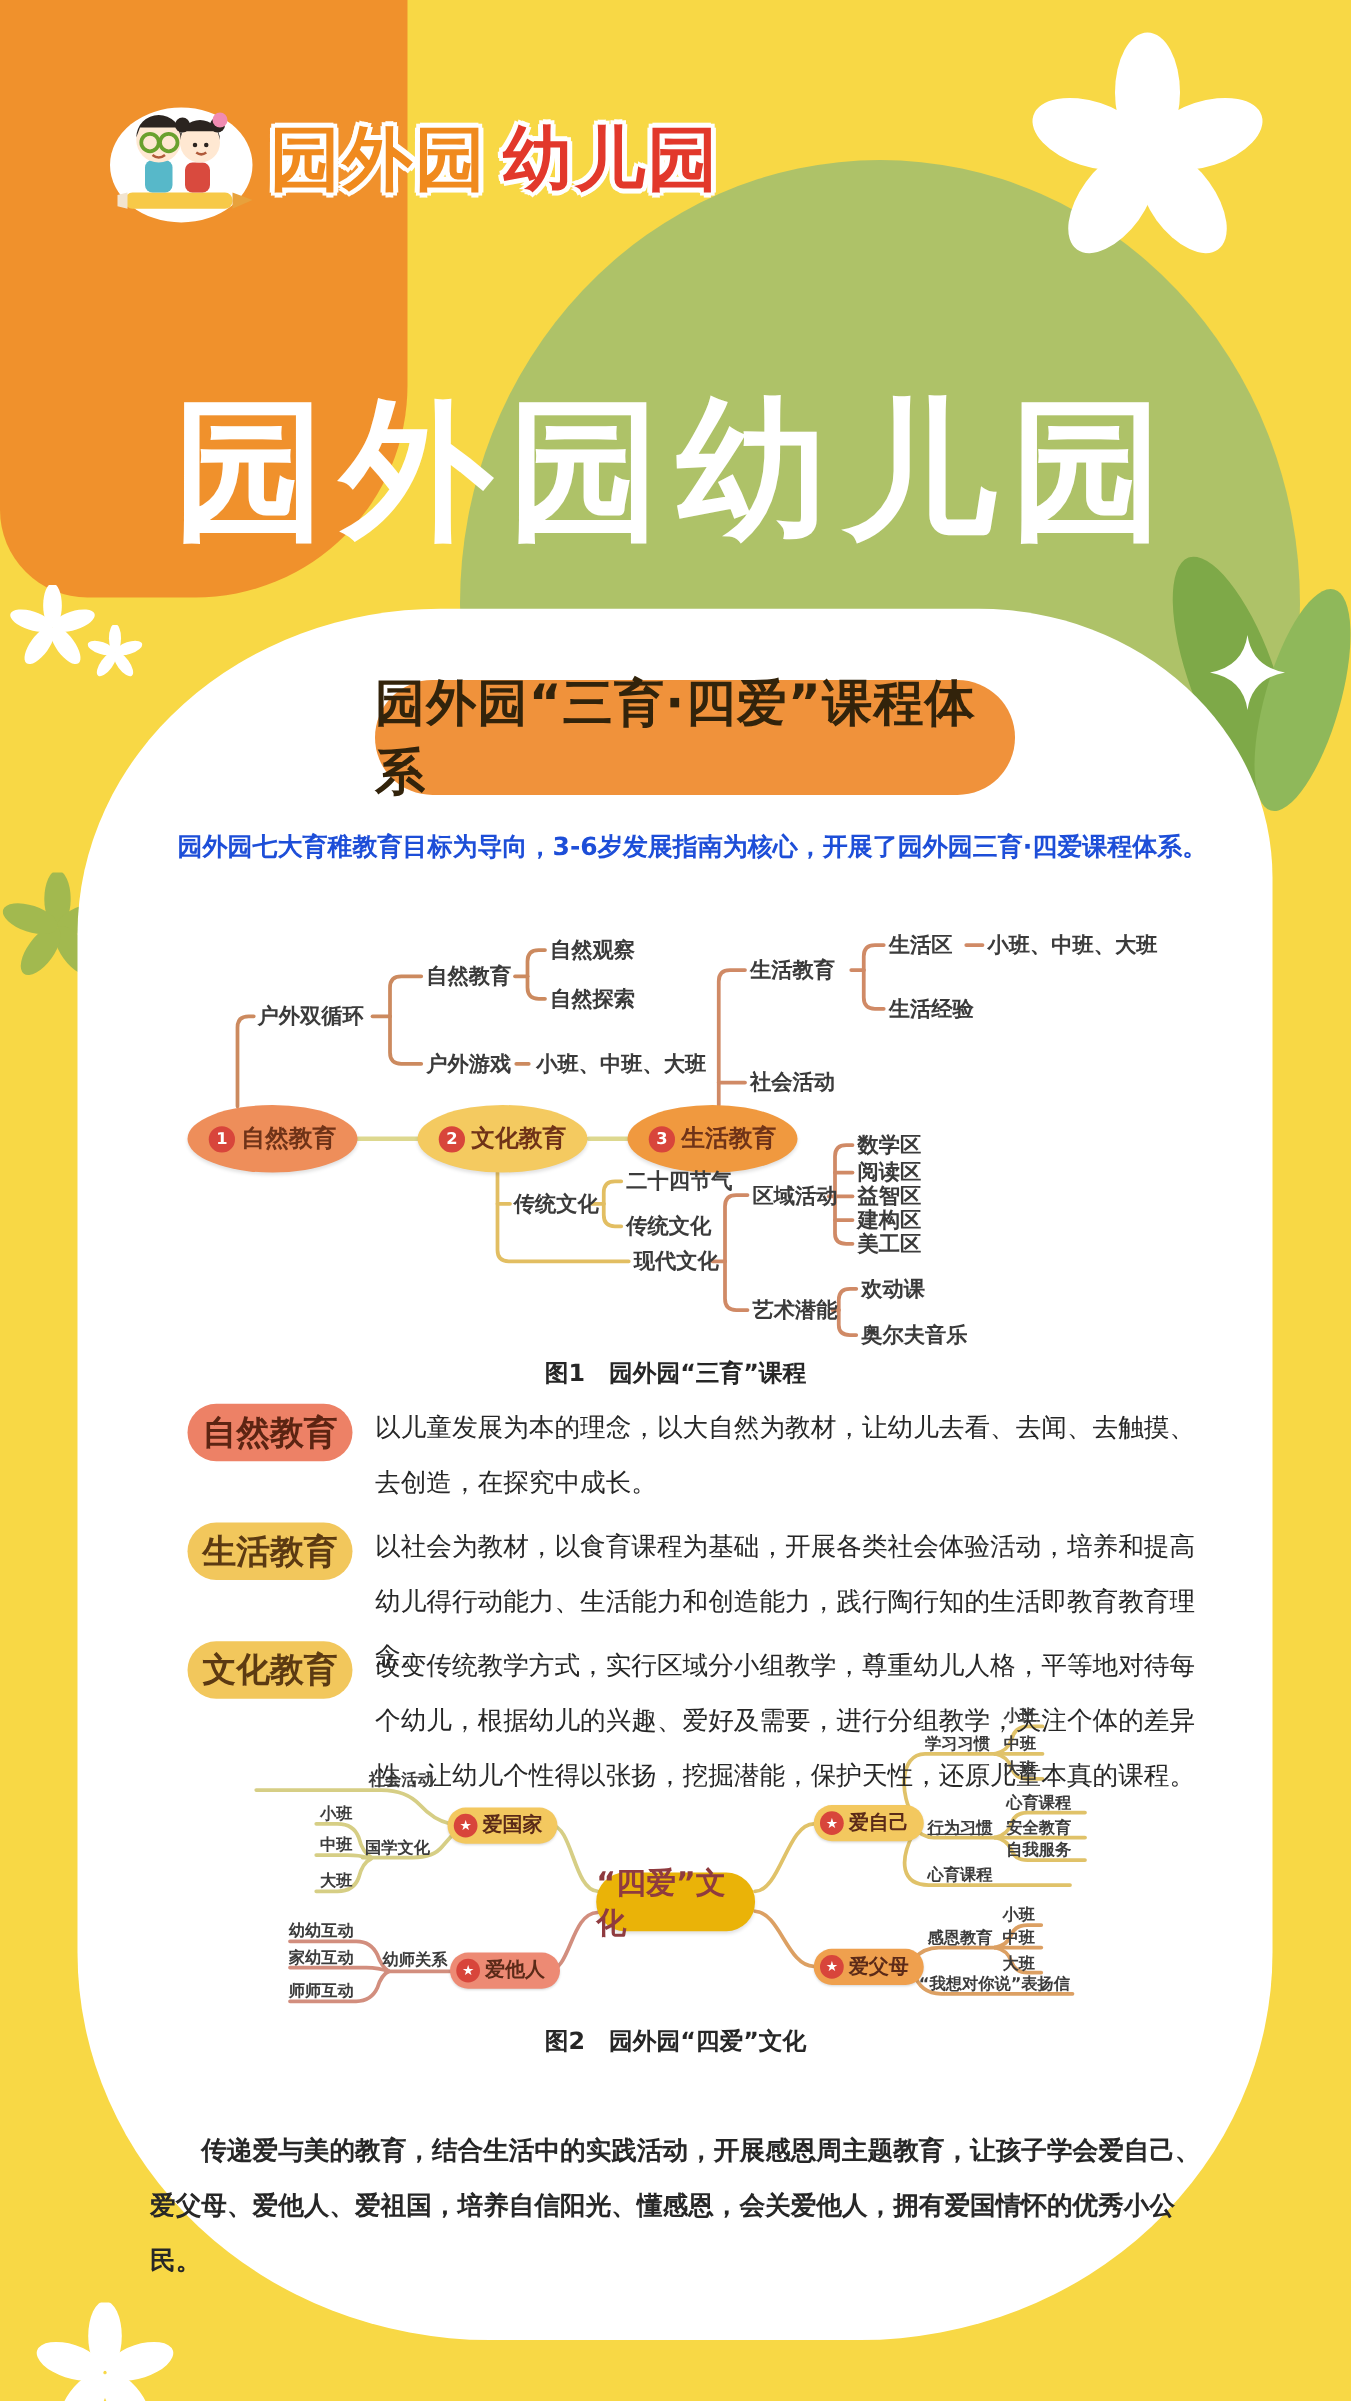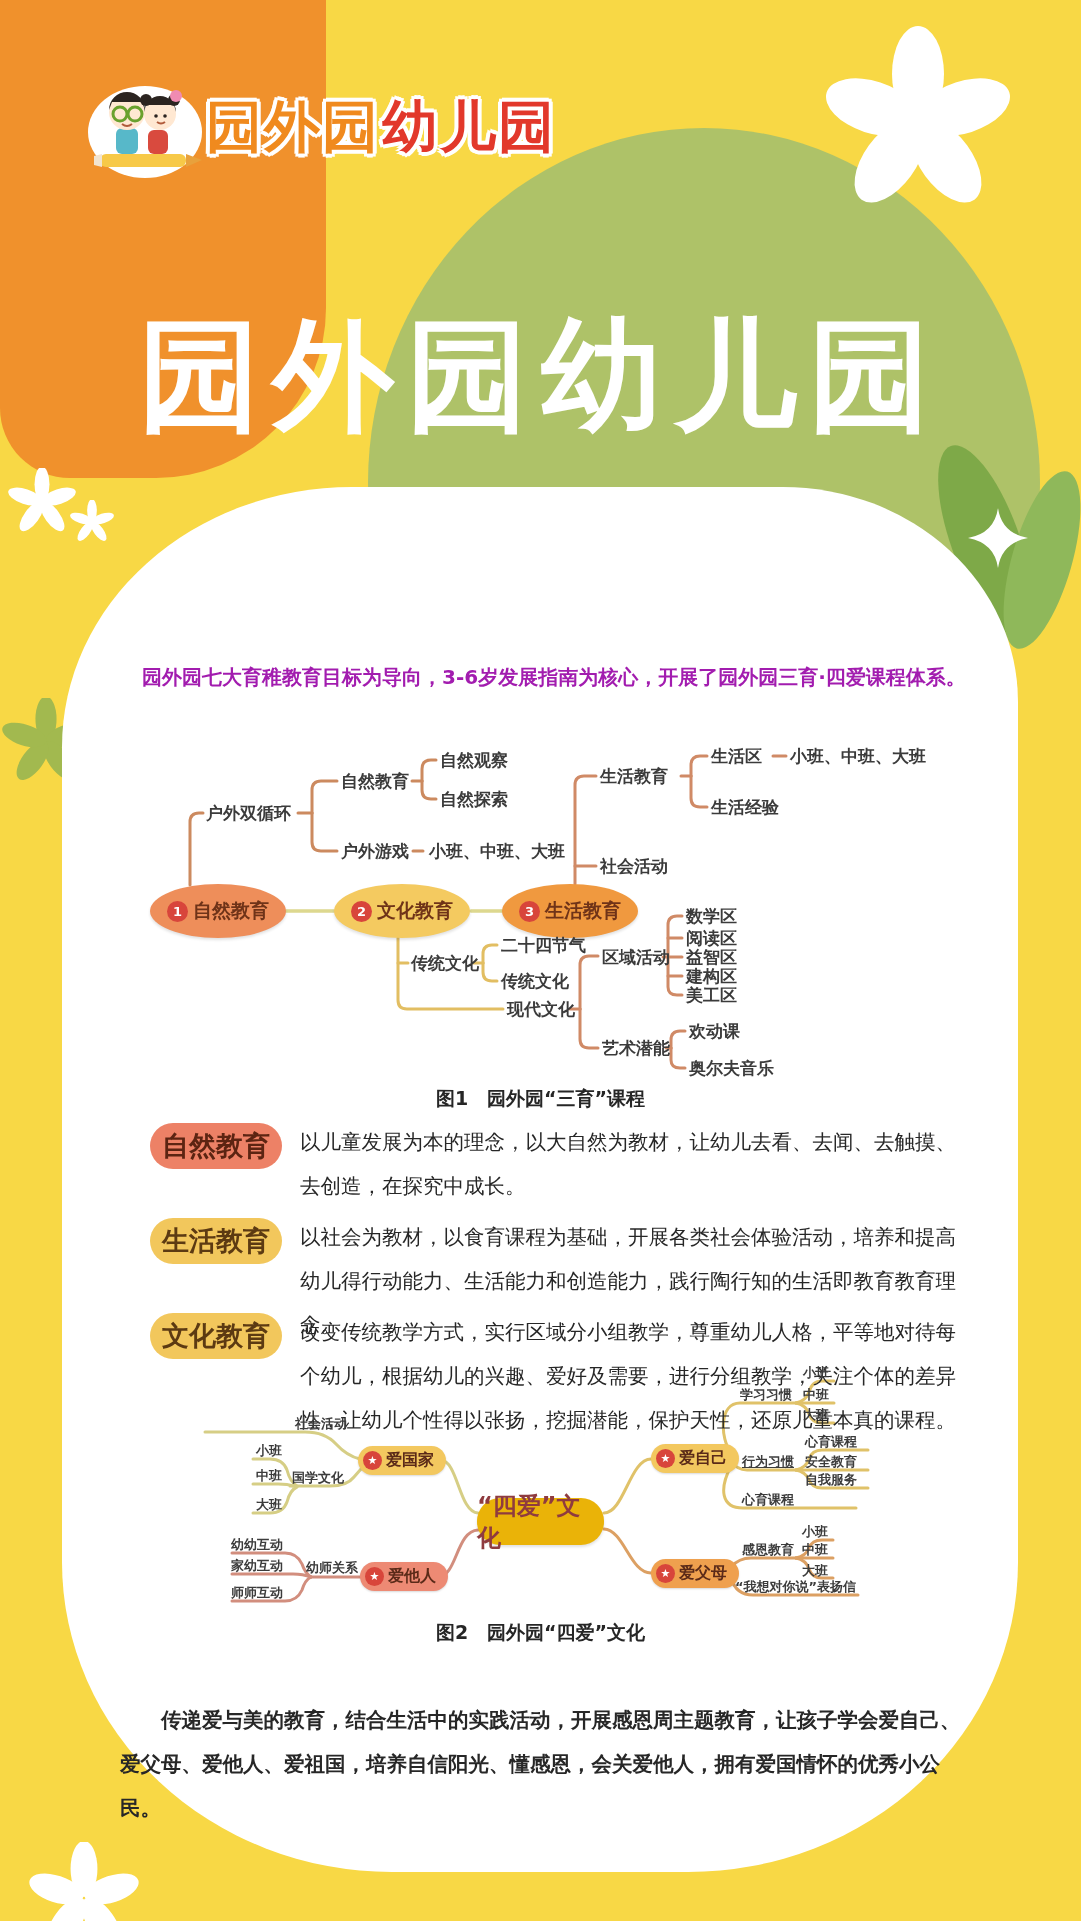--- a/index.html
+++ b/index.html
@@ -11,36 +11,36 @@
              border-radius:0 0 170px 70px;}
   .bg-green-blob{position:absolute;left:368px;top:128px;width:672px;height:710px;
                  background:#AEC268;border-radius:50%;}
   .deco{position:absolute;pointer-events:none;}
 
   
   .card{position:absolute;left:62px;top:487px;width:956px;height:1385px;background:#FFFFFF;
         border-radius:290px 235px 330px 330px / 260px 215px 310px 310px;}
 
   
-  .logo{position:absolute;left:86px;top:76px;display:flex;align-items:center;gap:2px;}
+  .logo{position:absolute;left:86px;top:76px;display:flex;align-items:center;gap:12px;}
   .brand{font-size:56px;font-weight:bold;letter-spacing:2px;white-space:nowrap;
          text-shadow:-4px 0 0 #fff,4px 0 0 #fff,0 -4px 0 #fff,0 4px 0 #fff,
                      -3px -3px 0 #fff,3px -3px 0 #fff,-3px 3px 0 #fff,3px 3px 0 #fff;}
   .brand-a{color:#F08A1E;} .brand-b{color:#E2382B;}
   .title-en{position:absolute;left:0;top:234px;width:100%;text-align:center;color:#fff;
             font-size:63px;font-weight:bold;letter-spacing:1px;white-space:nowrap;}
   .title-cn{position:absolute;left:0;top:296px;width:100%;text-align:center;color:#fff;
             font-size:122px;font-weight:bold;letter-spacing:12px;white-space:nowrap;}
 
   
   .badge{position:absolute;left:300px;top:544px;width:512px;height:92px;background:#F0923B;
          border-radius:46px;display:flex;align-items:center;justify-content:center;
          font-size:40px;font-weight:bold;color:#32230B;letter-spacing:1px;}
   .intro{position:absolute;left:142px;top:664px;width:830px;font-size:20px;font-weight:600;
-         color:#a21caf;white-space:nowrap;}
+         color:#1d4ed8;white-space:nowrap;}
 
   
   .fig-caption{position:absolute;left:0;width:100%;text-align:center;font-size:19px;
                font-weight:bold;color:#262626;}
 
   
   .f1-label{position:absolute;transform:translateY(-50%);font-size:17px;font-weight:bold;
             color:#3B3B3B;white-space:nowrap;}
   .ellipse{position:absolute;width:136px;height:54px;border-radius:50%;display:flex;
            align-items:center;justify-content:center;gap:5px;box-shadow:0 2px 3px rgba(0,0,0,.12);}
@@ -165,20 +165,21 @@
       <path d="M71,46 q4,3 8,0" stroke="#B05A3A" stroke-width="2" fill="none"></path>
     </svg>
     <span class="brand brand-a">园外园</span>
       <span class="brand brand-b">幼儿园</span>
   </div>
 
   <div class="title-cn">园外园幼儿园</div>
 
   <div class="card"></div>
 
+  <div class="badge">园外园“三育·四爱”课程体系</div>
   <div class="intro">园外园七大育稚教育目标为导向，3-6岁发展指南为核心，开展了园外园三育·四爱课程体系。</div>
 
   <svg class="connectors" width="1081" height="1921" viewBox="0 0 1081 1921" fill="none" stroke-linecap="round" stroke-linejoin="round">
 
     <g stroke="#DDD88F" stroke-width="3.5">
       <path d="M286,911 H334"></path>
         <path d="M471,911 H502"></path>
     </g>
 
     <g stroke="#CC8A5F" stroke-width="3">

